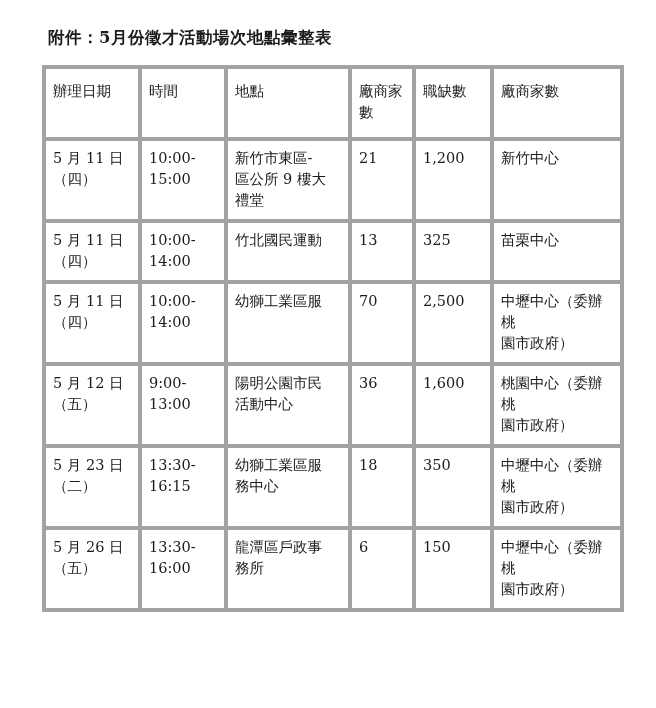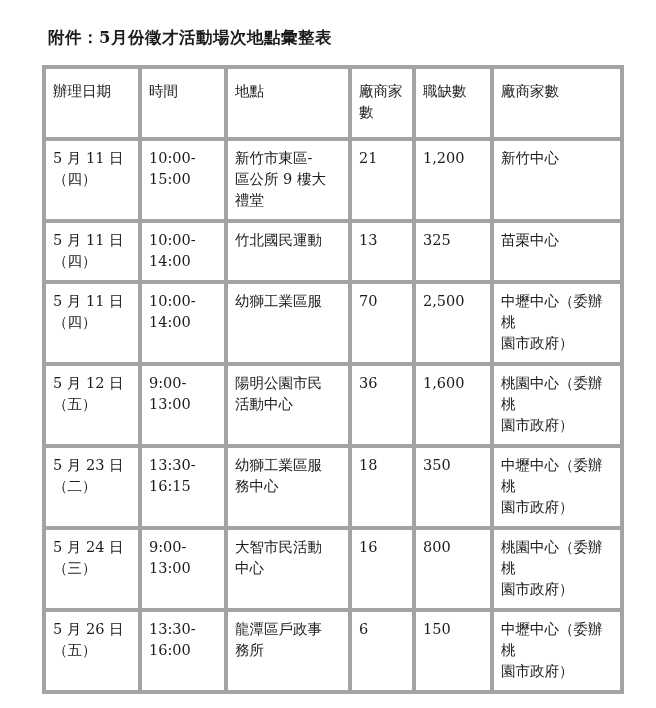--- a/index.html
+++ b/index.html
@@ -142,32 +142,20 @@
         <td class="cell-time">13:30-
 16:15</td>
         <td class="cell-place">幼獅工業區服
 務中心</td>
         <td class="cell-firms">18</td>
         <td class="cell-jobs">350</td>
         <td class="cell-center">中壢中心（委辦桃
 園市政府）</td>
       </tr>
       <tr>
-        <td class="cell-date">5 月 24 日
-（三）</td>
-        <td class="cell-time">9:00-
-13:00</td>
-        <td class="cell-place">大智市民活動
-中心</td>
-        <td class="cell-firms">16</td>
-        <td class="cell-jobs">800</td>
-        <td class="cell-center">桃園中心（委辦桃
-園市政府）</td>
-      </tr>
-      <tr>
         <td class="cell-date">5 月 26 日
 （五）</td>
         <td class="cell-time">13:30-
 16:00</td>
         <td class="cell-place">龍潭區戶政事
 務所</td>
         <td class="cell-firms">6</td>
         <td class="cell-jobs">150</td>
         <td class="cell-center">中壢中心（委辦桃
 園市政府）</td>

